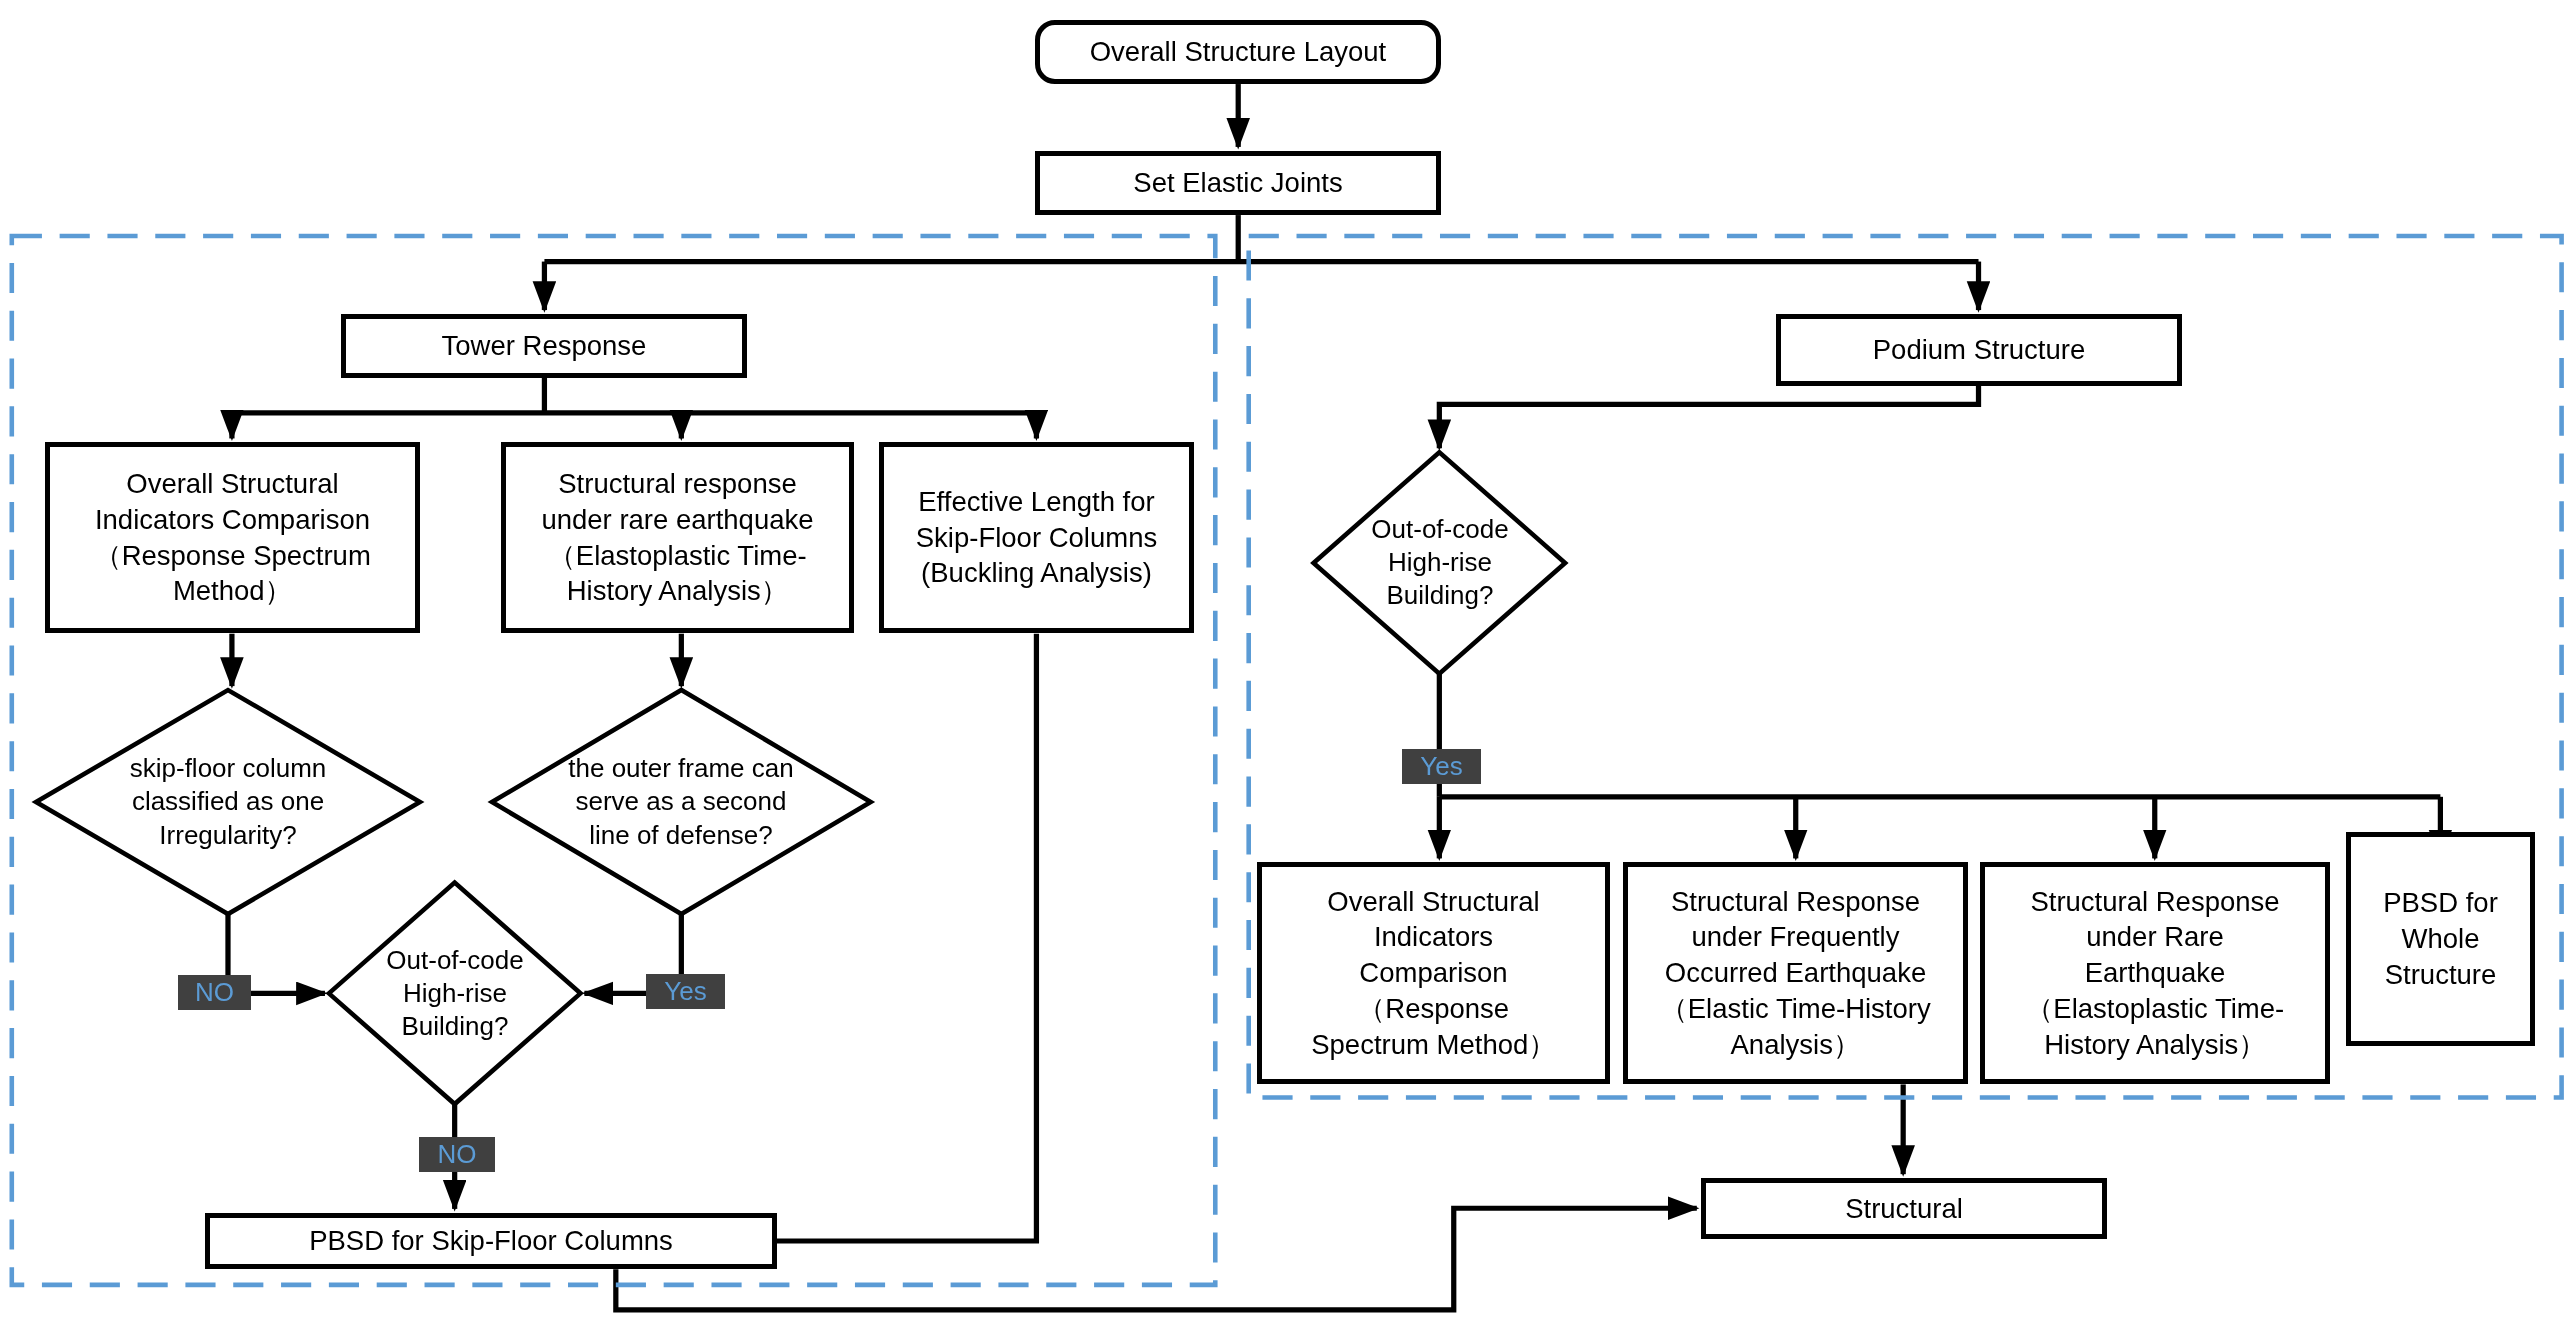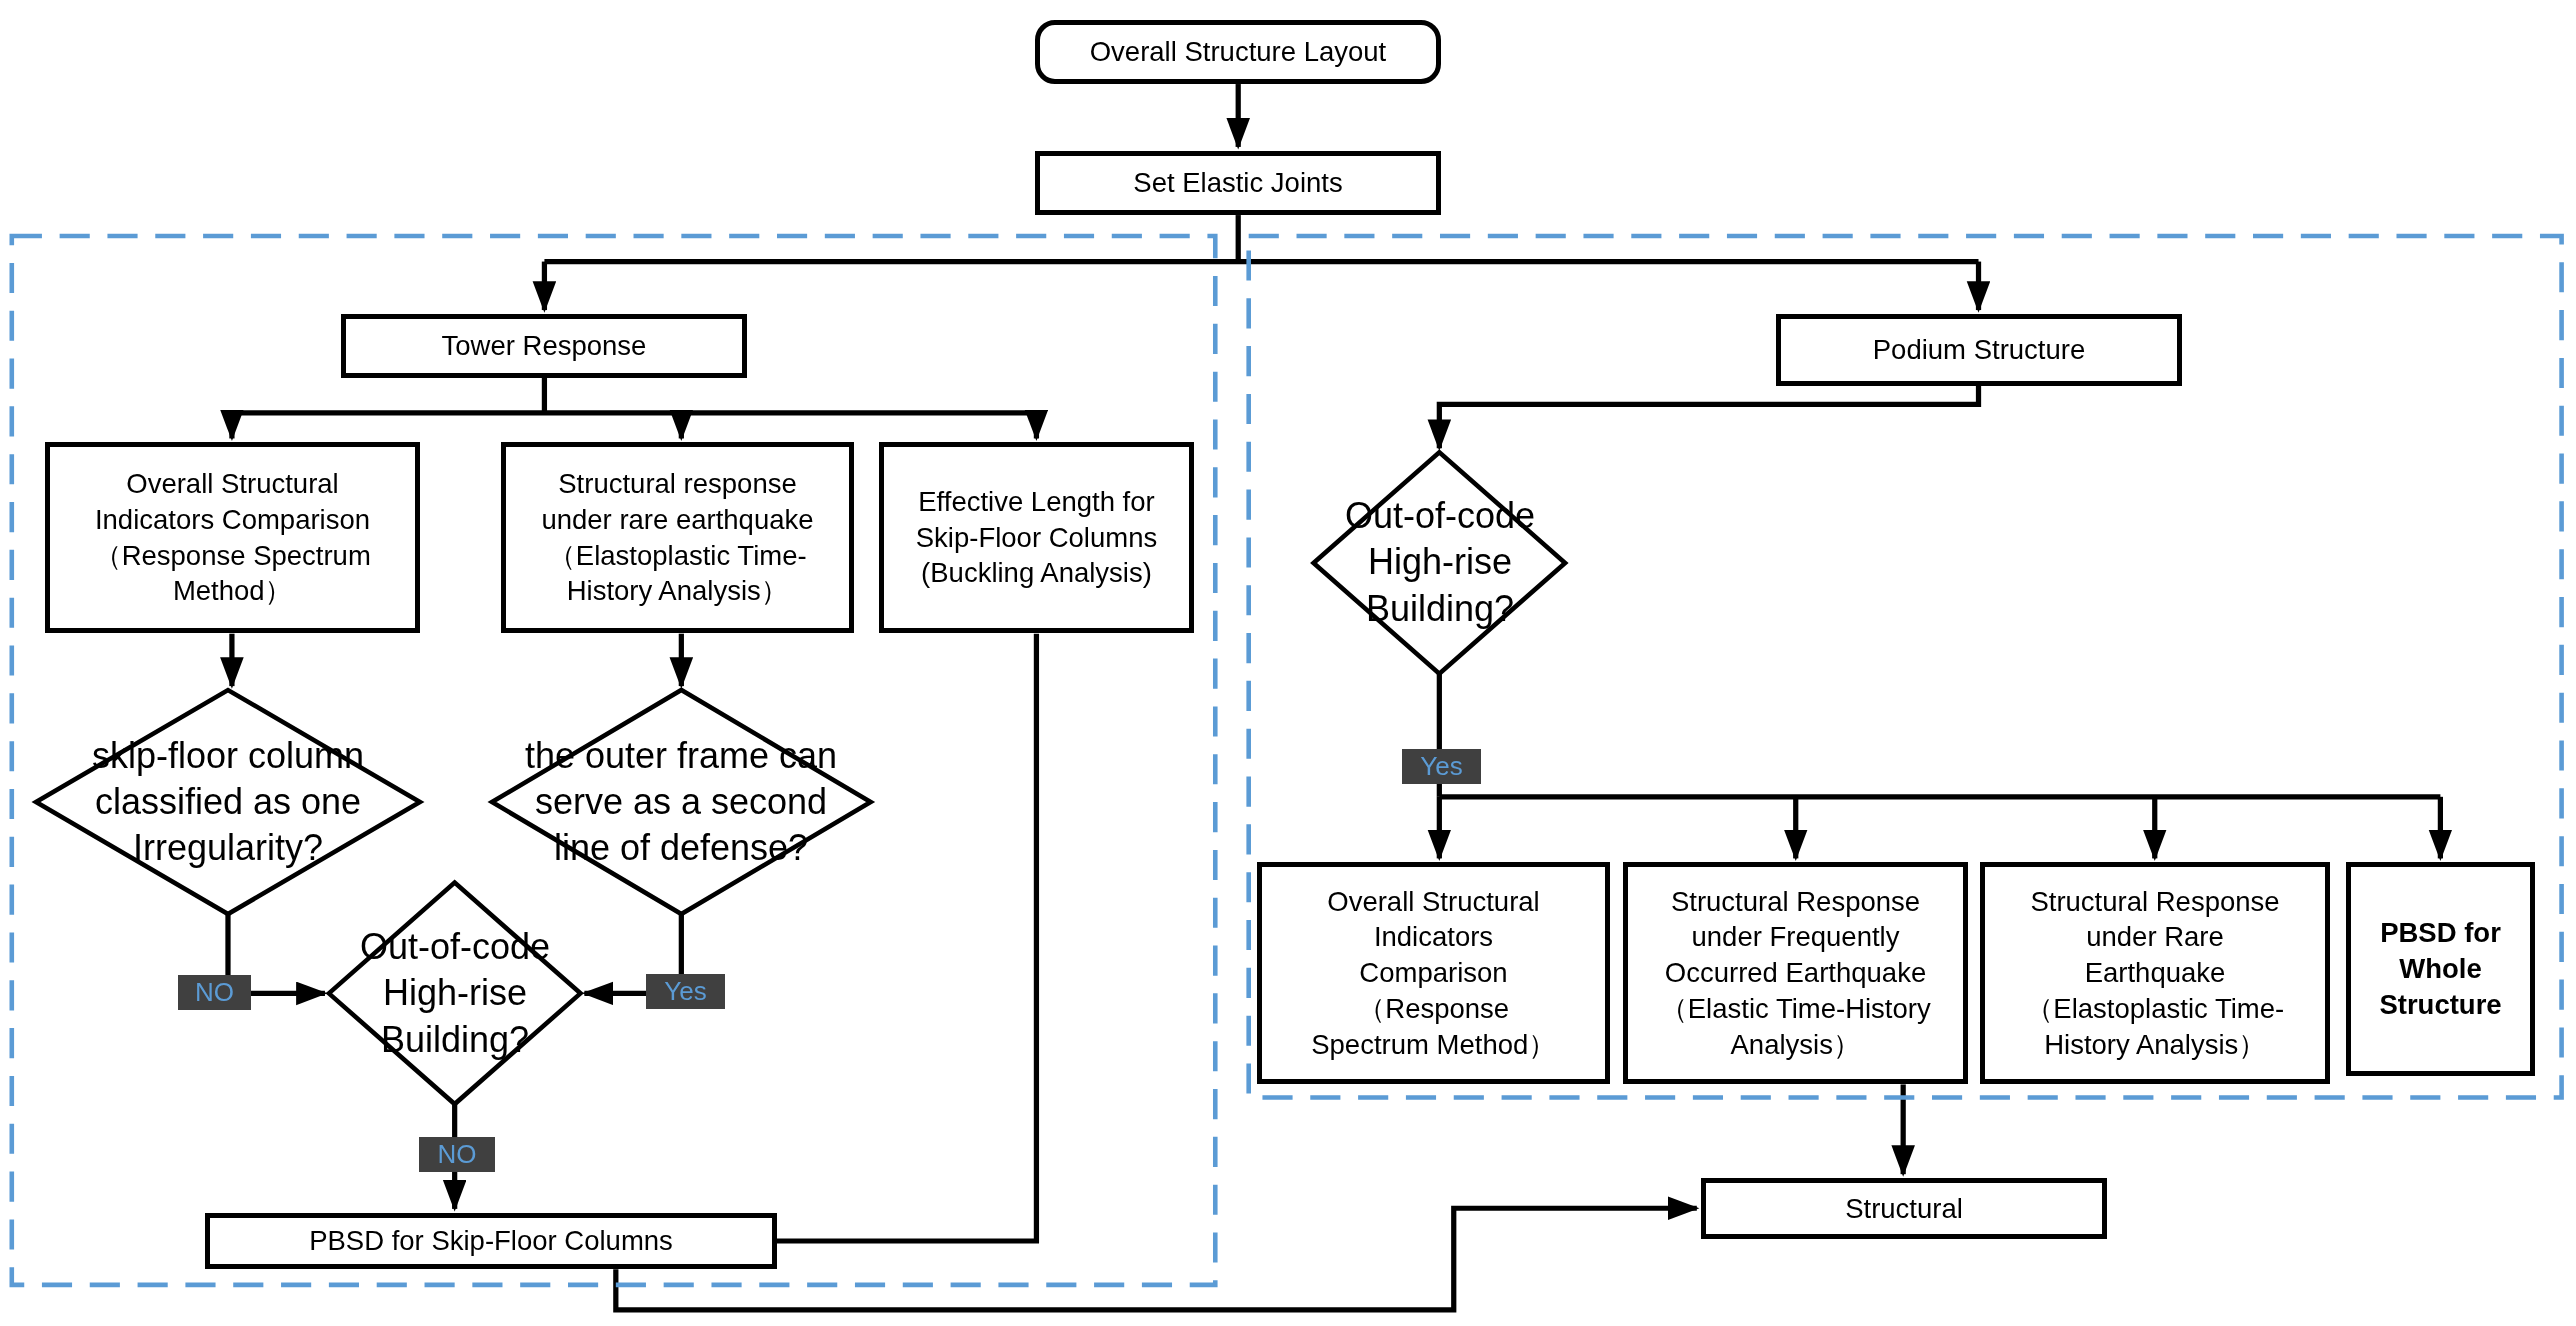--- a/index.html
+++ b/index.html
@@ -26,21 +26,21 @@
     font-size: 27.5px;
     line-height: 1.30;
   }
   .dtext {
     position: absolute;
     display: flex;
     align-items: center;
     justify-content: center;
     text-align: center;
     white-space: pre-line;
-    font-size: 36px;
+    font-size: 26px;
     line-height: 1.28;
   }
   .elabel {
     position: absolute;
     display: flex;
     align-items: center;
     justify-content: center;
     background: #404040;
     color: #5B9BD5;
     font-size: 26px;
@@ -137,21 +137,21 @@
   <div class="box" style="left:1623px; top:862px; width:345px; height:222px;">Structural Response
 under Frequently
 Occurred Earthquake
 （Elastic Time-History
 Analysis）</div>
   <div class="box" style="left:1980px; top:862px; width:350px; height:222px;">Structural Response
 under Rare
 Earthquake
 （Elastoplastic Time-
 History Analysis）</div>
-  <div class="box" style="left:2346px; top:862px; width:189px; height:214px;font-weight:bold;">PBSD for
+  <div class="box" style="left:2346px; top:832px; width:189px; height:214px;">PBSD for
 Whole
 Structure</div>
 
   <div class="box" style="left:1701px; top:1178px; width:406px; height:61px;">Structural</div>
 
   <div class="dtext" style="left:25px;   top:733px; width:406px; height:138px;">skip-floor column
 classified as one
 Irregularity?</div>
   <div class="dtext" style="left:478px;  top:733px; width:406px; height:138px;">the outer frame can
 serve as a second

